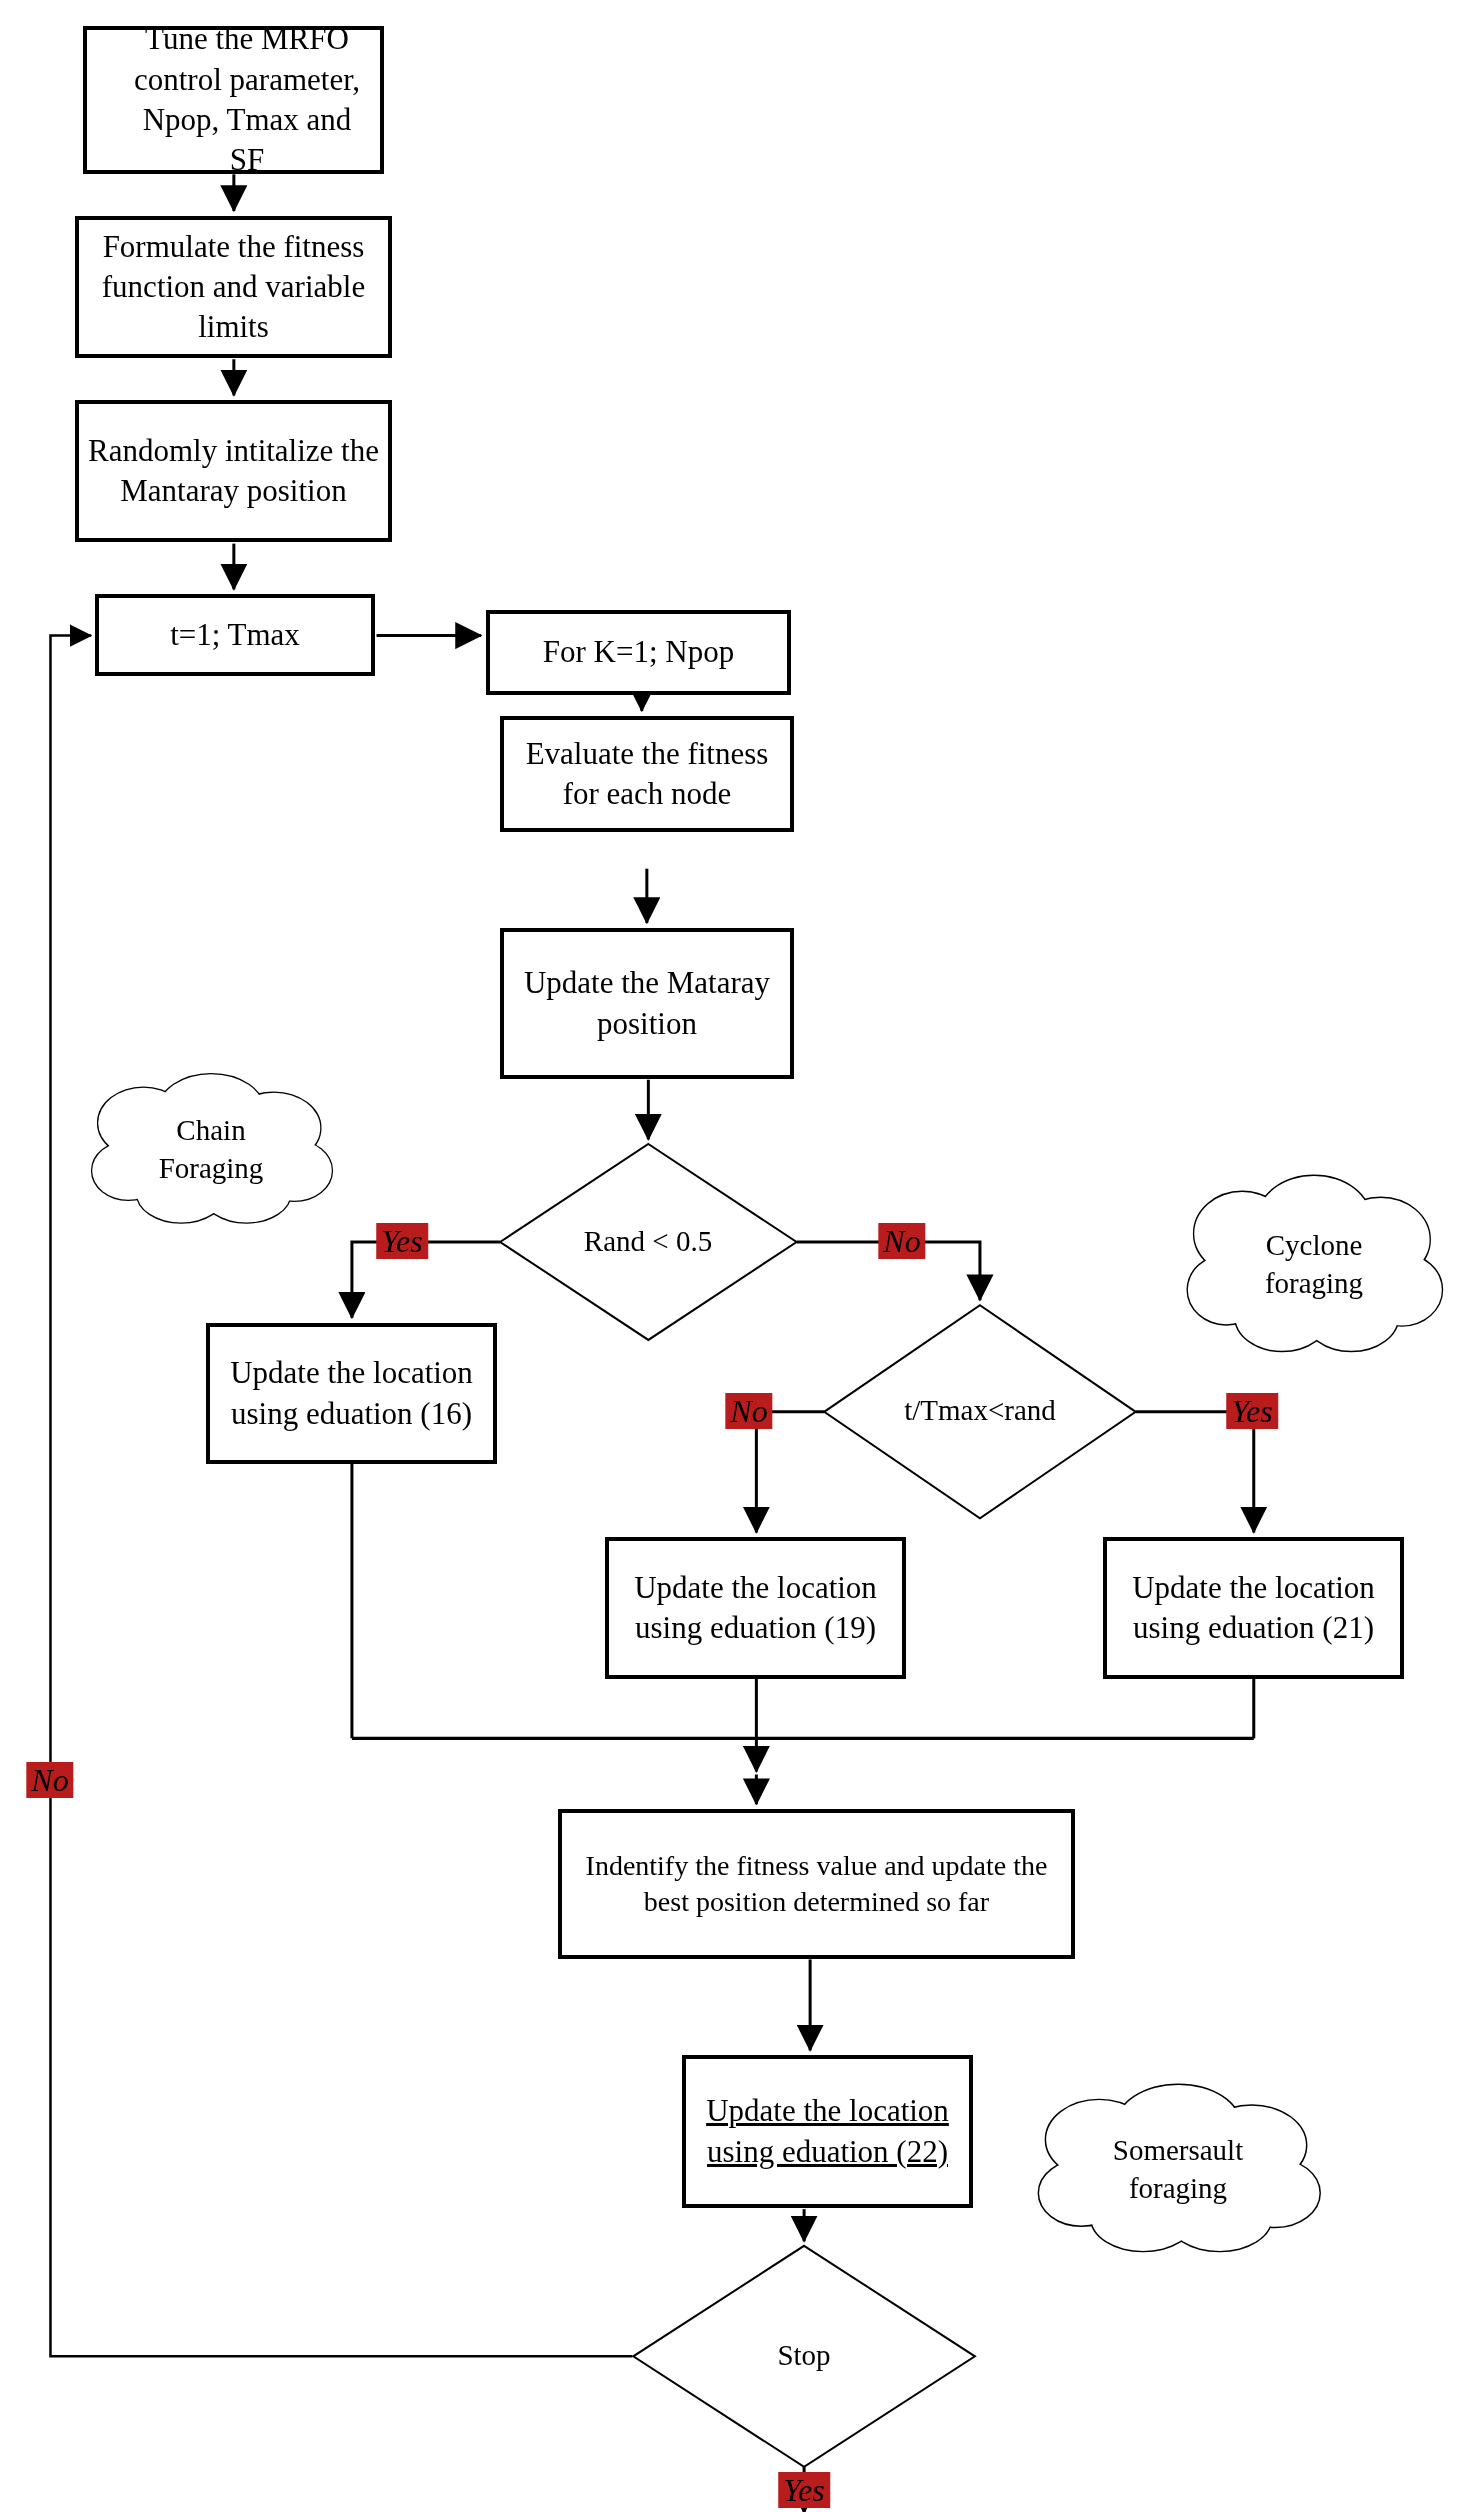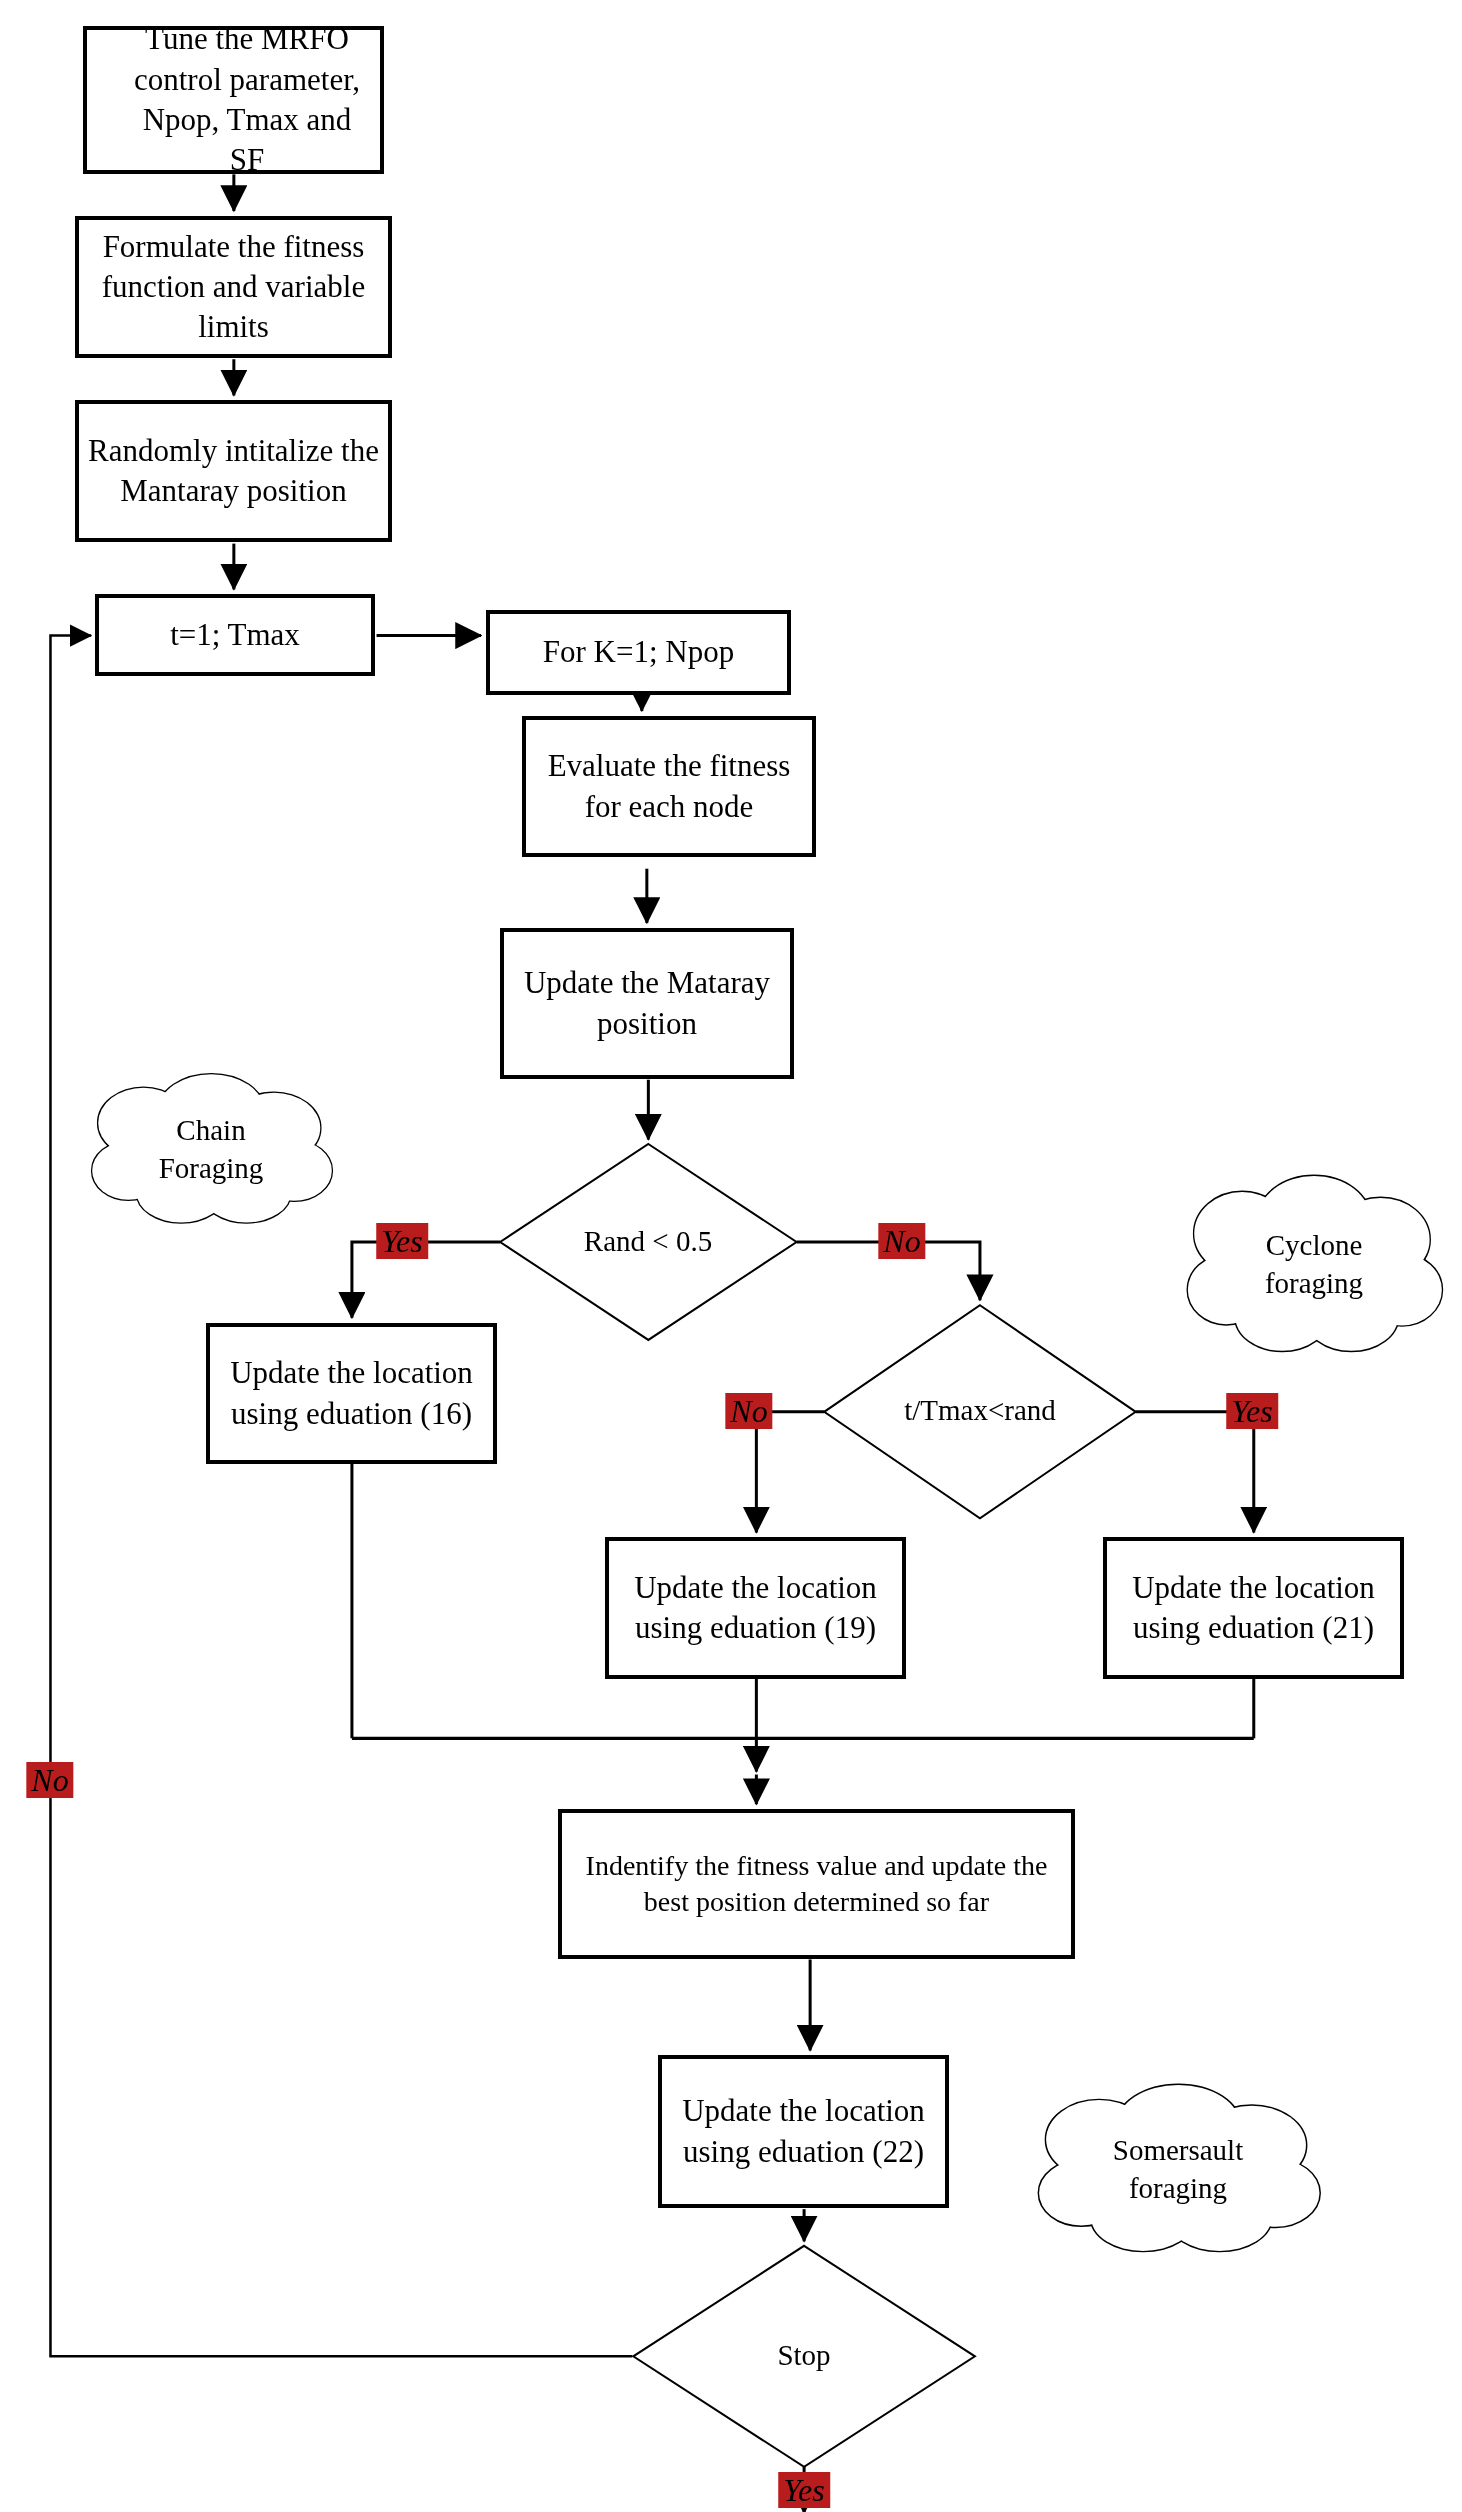--- a/index.html
+++ b/index.html
@@ -109,39 +109,39 @@
   </div>
   <div class="box" style="left:75px;top:400px;width:317px;height:142px;">
     <span>Randomly intitalize the Mantaray position</span>
   </div>
   <div class="box" style="left:95px;top:594px;width:280px;height:82px;">
     <span>t=1; Tmax</span>
   </div>
   <div class="box" style="left:486px;top:610px;width:305px;height:85px;justify-content:center;">
     <span>For K=1; Npop</span>
   </div>
-  <div class="box" style="left:500px;top:716px;width:294px;height:141px;margin-left:22px;">
+  <div class="box" style="left:500px;top:716px;width:294px;height:116px;">
     <span>Evaluate the fitness for each node</span>
   </div>
   <div class="box" style="left:500px;top:928px;width:294px;height:151px;">
     <span>Update the Mataray position</span>
   </div>
   <div class="box" style="left:206px;top:1323px;width:291px;height:141px;">
     <span>Update the location using eduation (16)</span>
   </div>
   <div class="box" style="left:605px;top:1537px;width:301px;height:142px;">
     <span>Update the location using eduation (19)</span>
   </div>
   <div class="box" style="left:1103px;top:1537px;width:301px;height:142px;">
     <span>Update the location using eduation (21)</span>
   </div>
   <div class="box small-font" style="left:558px;top:1809px;width:517px;height:150px;">
     <span>Indentify the fitness value and update the best position determined so far</span>
   </div>
-  <div class="box" style="left:658px;top:2055px;width:291px;height:153px;">
+  <div class="box" style="left:682px;top:2055px;width:291px;height:153px;text-decoration:underline;">
     <span>Update the location using eduation (22)</span>
   </div>
 
   <div class="dlbl" style="left:648px;top:1241px;">Rand &lt; 0.5</div>
   <div class="dlbl" style="left:980px;top:1410px;">t/Tmax&lt;rand</div>
   <div class="dlbl" style="left:804px;top:2355px;">Stop</div>
 
   <div class="clbl" style="left:211px;top:1150px;">Chain
 Foraging</div>
   <div class="clbl" style="left:1314px;top:1265px;">Cyclone

